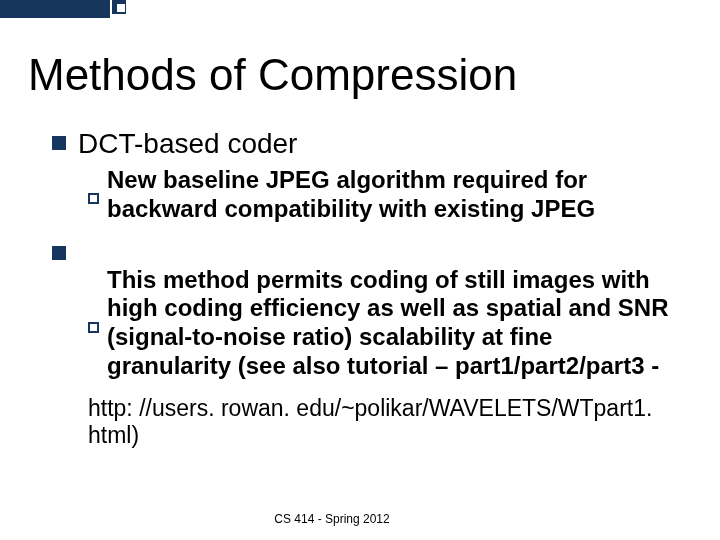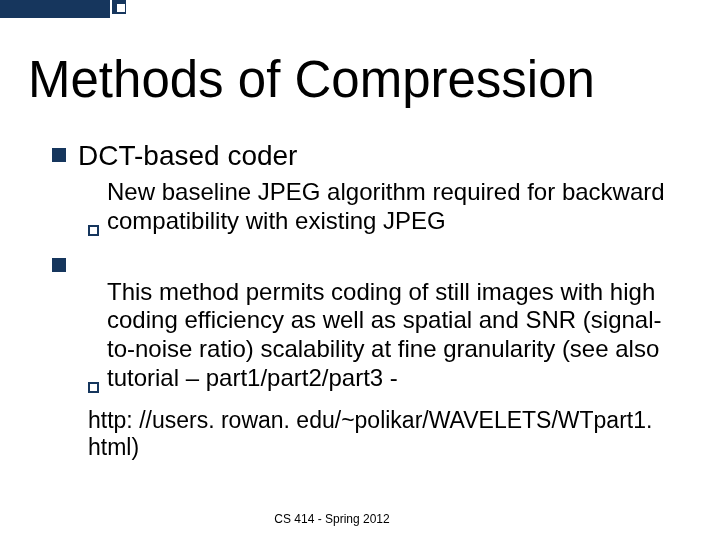--- a/index.html
+++ b/index.html
@@ -1,26 +1,26 @@
 <!DOCTYPE html>
 <html><head>
 <meta charset="utf-8">
 <style>
   * { box-sizing: border-box; margin: 0; padding: 0; }
   body { width: 720px; height: 540px; background: #fff; font-family: Arial, Helvetica, sans-serif; color: #000; position: relative; overflow: hidden; }
   .topbar { position: absolute; top: 0; left: 0; width: 720px; height: 18px; }
   .tb-left { position: absolute; left: 0; top: 0; width: 110px; height: 18px; background: #16365d; }
   .tb-sq1 { position: absolute; left: 112px; top: 0; width: 14px; height: 14px; background: #16365d; }
   .tb-sq3 { position: absolute; left: 116px; top: 3px; width: 10px; height: 10px; background: #fff; border:1px solid #16365d;}
-  .title { position: absolute; left: 28px; top: 50px; font-size: 51px; font-weight: 400; }
-  .content { position: absolute; left: 52px; top: 140px; width: 620px; }
+  .title { position: absolute; left: 28px; top: 50px; font-size: 44px; font-weight: 400; }
+  .content { position: absolute; left: 52px; top: 128px; width: 620px; }
   .bullet-row { display: flex; align-items: flex-start; margin-bottom: 4px; }
   .square-bullet { width: 14px; height: 14px; background: #16365d; margin-top: 8px; margin-right: 12px; flex-shrink: 0; }
   .heading { font-size: 28px; font-weight: 400; }
-  .sub-row { display: flex; align-items: flex-end; margin-left: 36px; margin-top: 6px; margin-bottom: 14px; }
+  .sub-row { display: flex; align-items: center; margin-left: 36px; margin-top: 6px; margin-bottom: 14px; font-weight: bold; }
   .hollow-bullet { width: 11px; height: 11px; border: 2px solid #16365d; margin-top: 8px; margin-right: 8px; flex-shrink: 0; }
   .sub-text { font-size: 24px; line-height: 1.2; }
   .url { font-size: 23px; line-height: 1.2; margin-left: 36px; margin-top: 2px; }
   .footer { position: absolute; left: 0; width: 664px; bottom: 14px; text-align: center; font-size: 12px; }
 </style>
 </head>
 <body>
 
 <div class="topbar">
   <div class="tb-left"></div>

